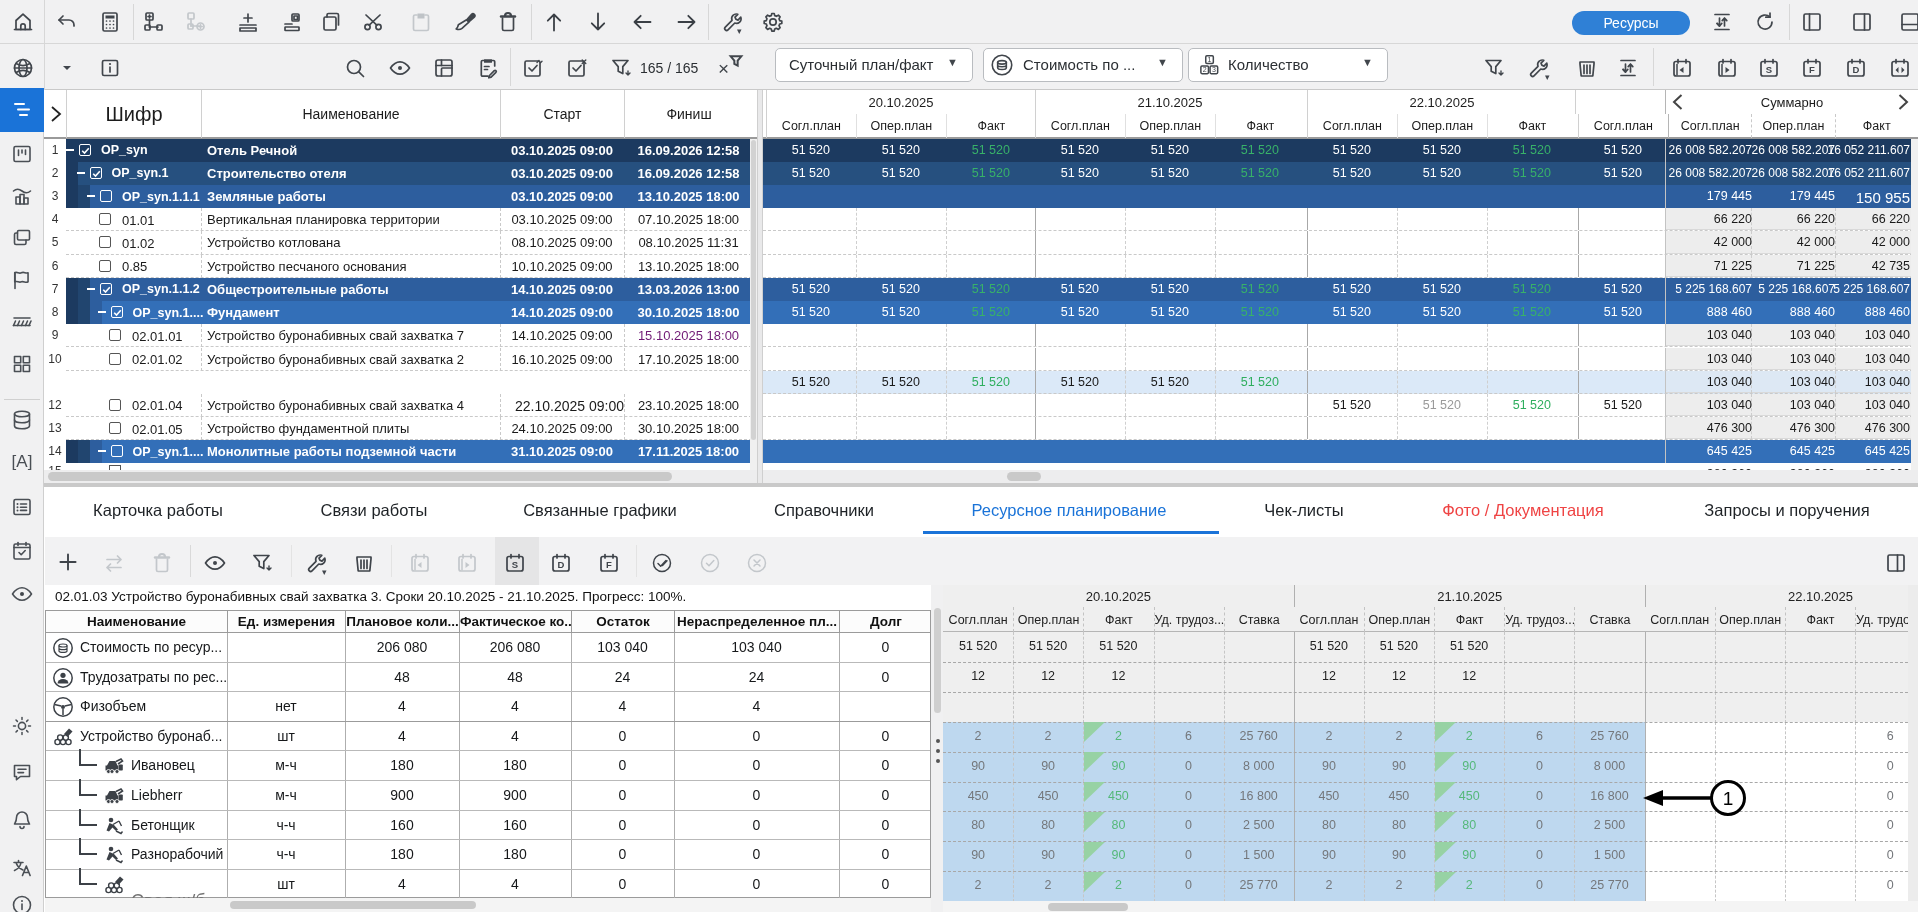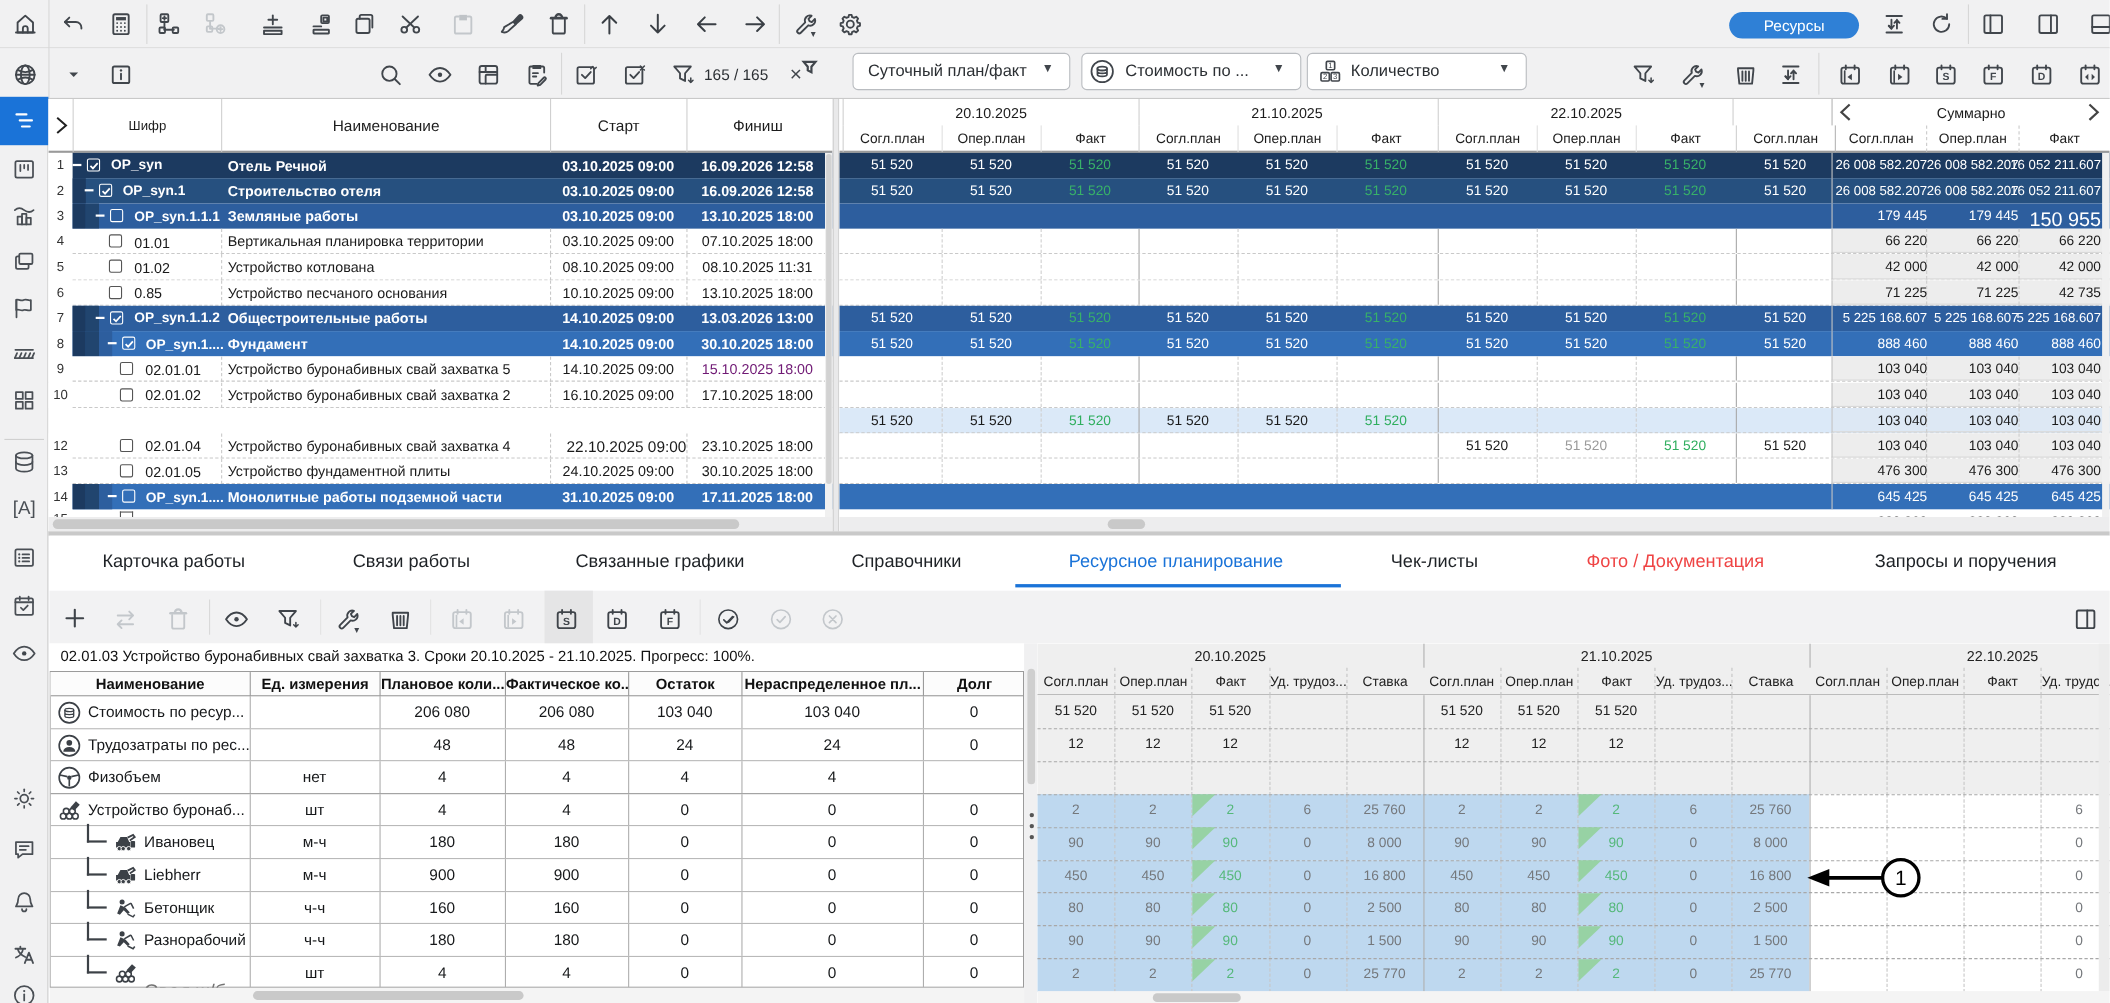--- a/index.html
+++ b/index.html
@@ -368,21 +368,21 @@
     <line x1="12" y1="8" x2="12" y2="8.01" stroke-width="2"></line>
     <line x1="12" y1="11" x2="12" y2="16.5"></line>
   </svg>
 <div class="abs" style="left:8px;top:452px;width:28px;height:26px;font-size:17px;color:#4a4f55;text-align:center">[A]</div>
 <div class="abs" style="left:4px;top:399px;width:36px;height:1px;background:#d0d0d0"></div>
 <div class="abs" style="left:44px;top:90px;width:713px;height:393px;background:#fff;overflow:hidden">
 <div class="abs" style="left:0;top:0;width:713px;height:48.6px;border-bottom:2px solid #9a9a9a">
 <svg class="ic abs" style="left:5px;top:15px" width="14" height="18" viewBox="0 0 14 18" fill="none" stroke="#222" stroke-width="1.8">
         <path d="M3 2 L11 9 L3 16"></path>
       </svg>
-<div class="abs" style="left:22px;top:0;width:135px;height:48px;border-left:1px solid #d0d0d0;line-height:48px;text-align:center;font-size:12px;color:#1c1c1c">Шифр</div>
+<div class="abs" style="left:22px;top:0;width:135px;height:48px;border-left:1px solid #d0d0d0;line-height:48px;text-align:center;font-size:20px;color:#1c1c1c">Шифр</div>
 <div class="abs" style="left:157px;top:0;width:299px;height:48px;border-left:1px solid #d0d0d0;line-height:48px;text-align:center;font-size:14px;color:#1c1c1c">Наименование</div>
 <div class="abs" style="left:456px;top:0;width:124px;height:48px;border-left:1px solid #d0d0d0;line-height:48px;text-align:center;font-size:14px;color:#1c1c1c">Старт</div>
 <div class="abs" style="left:580px;top:0;width:129px;height:48px;border-left:1px solid #d0d0d0;line-height:48px;text-align:center;font-size:14px;color:#1c1c1c">Финиш</div>
 </div>
 <div class="abs" style="left:0;top:48.6px;width:713px;height:23.2px">
 <div class="abs" style="left:0;top:0;width:22px;height:100%;text-align:center;font-size:12px;color:#333;line-height:23px;background:#fff">1</div>
 <div class="abs" style="left:22px;top:0;width:691px;height:100%;background:#1c3a60;"></div>
 <div class="abs" style="left:22.0px;top:10px;width:8px;height:2px;background:#fff"></div>
 <div class="abs" style="left:35.0px;top:5px;width:12px;height:12px;border:1.4px solid #fff;border-radius:2px"></div>
 <svg class="ic abs" style="left:35.0px;top:5px" width="13" height="13" viewBox="0 0 13 13" fill="none" stroke="#fff" stroke-width="1.6">
@@ -487,21 +487,21 @@
 <div class="abs" style="left:580px;top:4px;width:129px;text-align:center;font-size:13px;color:#fff;font-weight:700">30.10.2025 18:00</div>
 </div>
 <div class="abs" style="left:0;top:234.3px;width:713px;height:23.2px">
 <div class="abs" style="left:0;top:0;width:22px;height:100%;text-align:center;font-size:12px;color:#333;line-height:23px;background:#fff">9</div>
 <div class="abs" style="left:22px;top:0;width:691px;height:100%;background:#fff;border-bottom:1px dashed #c9c9c9"></div>
 <div class="abs" style="left:157px;top:0;width:1px;height:100%;border-left:1px dashed #c9c9c9"></div>
 <div class="abs" style="left:456px;top:0;width:1px;height:100%;border-left:1px dashed #c9c9c9"></div>
 <div class="abs" style="left:580px;top:0;width:1px;height:100%;border-left:1px dashed #c9c9c9"></div>
 <div class="abs" style="left:65.0px;top:5px;width:12px;height:12px;background:#fff;border:1.6px solid #555;border-radius:2px"></div>
 <div class="abs" style="left:88.0px;top:4.5px;font-size:13px;color:#1a1a1a;font-weight:400;white-space:nowrap">02.01.01</div>
-<div class="abs" style="left:163px;top:4px;font-size:13px;color:#1a1a1a;font-weight:400;white-space:nowrap">Устройство буронабивных свай захватка 5</div>
+<div class="abs" style="left:163px;top:4px;font-size:13px;color:#1a1a1a;font-weight:400;white-space:nowrap">Устройство буронабивных свай захватка 7</div>
 <div class="abs" style="left:456px;top:4px;width:124px;text-align:center;font-size:13px;color:#1a1a1a;font-weight:400">14.10.2025 09:00</div>
 <div class="abs" style="left:580px;top:4px;width:129px;text-align:center;font-size:13px;color:#701a75;font-weight:400">15.10.2025 18:00</div>
 </div>
 <div class="abs" style="left:0;top:257.5px;width:713px;height:23.2px">
 <div class="abs" style="left:0;top:0;width:22px;height:100%;text-align:center;font-size:12px;color:#333;line-height:23px;background:#fff">10</div>
 <div class="abs" style="left:22px;top:0;width:691px;height:100%;background:#fff;border-bottom:1px dashed #c9c9c9"></div>
 <div class="abs" style="left:157px;top:0;width:1px;height:100%;border-left:1px dashed #c9c9c9"></div>
 <div class="abs" style="left:456px;top:0;width:1px;height:100%;border-left:1px dashed #c9c9c9"></div>
 <div class="abs" style="left:580px;top:0;width:1px;height:100%;border-left:1px dashed #c9c9c9"></div>
 <div class="abs" style="left:65.0px;top:5px;width:12px;height:12px;background:#fff;border:1.6px solid #555;border-radius:2px"></div>
@@ -611,21 +611,21 @@
 <div class="abs" style="left:724.0px;top:4px;width:89.7px;text-align:center;font-size:12.5px;color:#38b169">51 520</div>
 <div class="abs" style="left:815.0px;top:4px;width:89.7px;text-align:center;font-size:12.5px;color:#fff">51 520</div>
 <div class="abs" style="right:166.0px;top:4px;font-size:12px;color:#fff;white-space:nowrap">26 008 582.207</div>
 <div class="abs" style="right:83.0px;top:4px;font-size:12px;color:#fff;white-space:nowrap">26 008 582.207</div>
 <div class="abs" style="right:8.0px;top:4px;font-size:12px;color:#fff;white-space:nowrap">16 052 211.607</div>
 </div>
 <div class="abs" style="left:0;top:95.0px;width:1155px;height:23.2px;background:#2d5e9e;">
 <div class="abs" style="left:902px;top:0;width:1px;height:100%;background:#c3c3c3"></div>
 <div class="abs" style="right:166.0px;top:4px;font-size:12.5px;color:#fff;white-space:nowrap">179 445</div>
 <div class="abs" style="right:83.0px;top:4px;font-size:12.5px;color:#fff;white-space:nowrap">179 445</div>
-<div class="abs" style="right:8.0px;top:4px;font-size:18px;color:#fff;white-space:nowrap">150 955</div>
+<div class="abs" style="right:8.0px;top:4px;font-size:15px;color:#fff;white-space:nowrap">150 955</div>
 </div>
 <div class="abs" style="left:0;top:118.2px;width:1155px;height:23.2px;background:#fff;border-bottom:1px dashed #c9c9c9">
 <div class="abs" style="left:93.0px;top:0;width:1px;height:100%;border-left:1px dashed #cfcfcf"></div>
 <div class="abs" style="left:183.0px;top:0;width:1px;height:100%;border-left:1px dashed #cfcfcf"></div>
 <div class="abs" style="left:272.0px;top:0;width:1px;height:100%;background:#a8a8a8"></div>
 <div class="abs" style="left:362.0px;top:0;width:1px;height:100%;border-left:1px dashed #cfcfcf"></div>
 <div class="abs" style="left:452.0px;top:0;width:1px;height:100%;border-left:1px dashed #cfcfcf"></div>
 <div class="abs" style="left:544.0px;top:0;width:1px;height:100%;background:#a8a8a8"></div>
 <div class="abs" style="left:634.0px;top:0;width:1px;height:100%;border-left:1px dashed #cfcfcf"></div>
 <div class="abs" style="left:724.0px;top:0;width:1px;height:100%;border-left:1px dashed #cfcfcf"></div>

